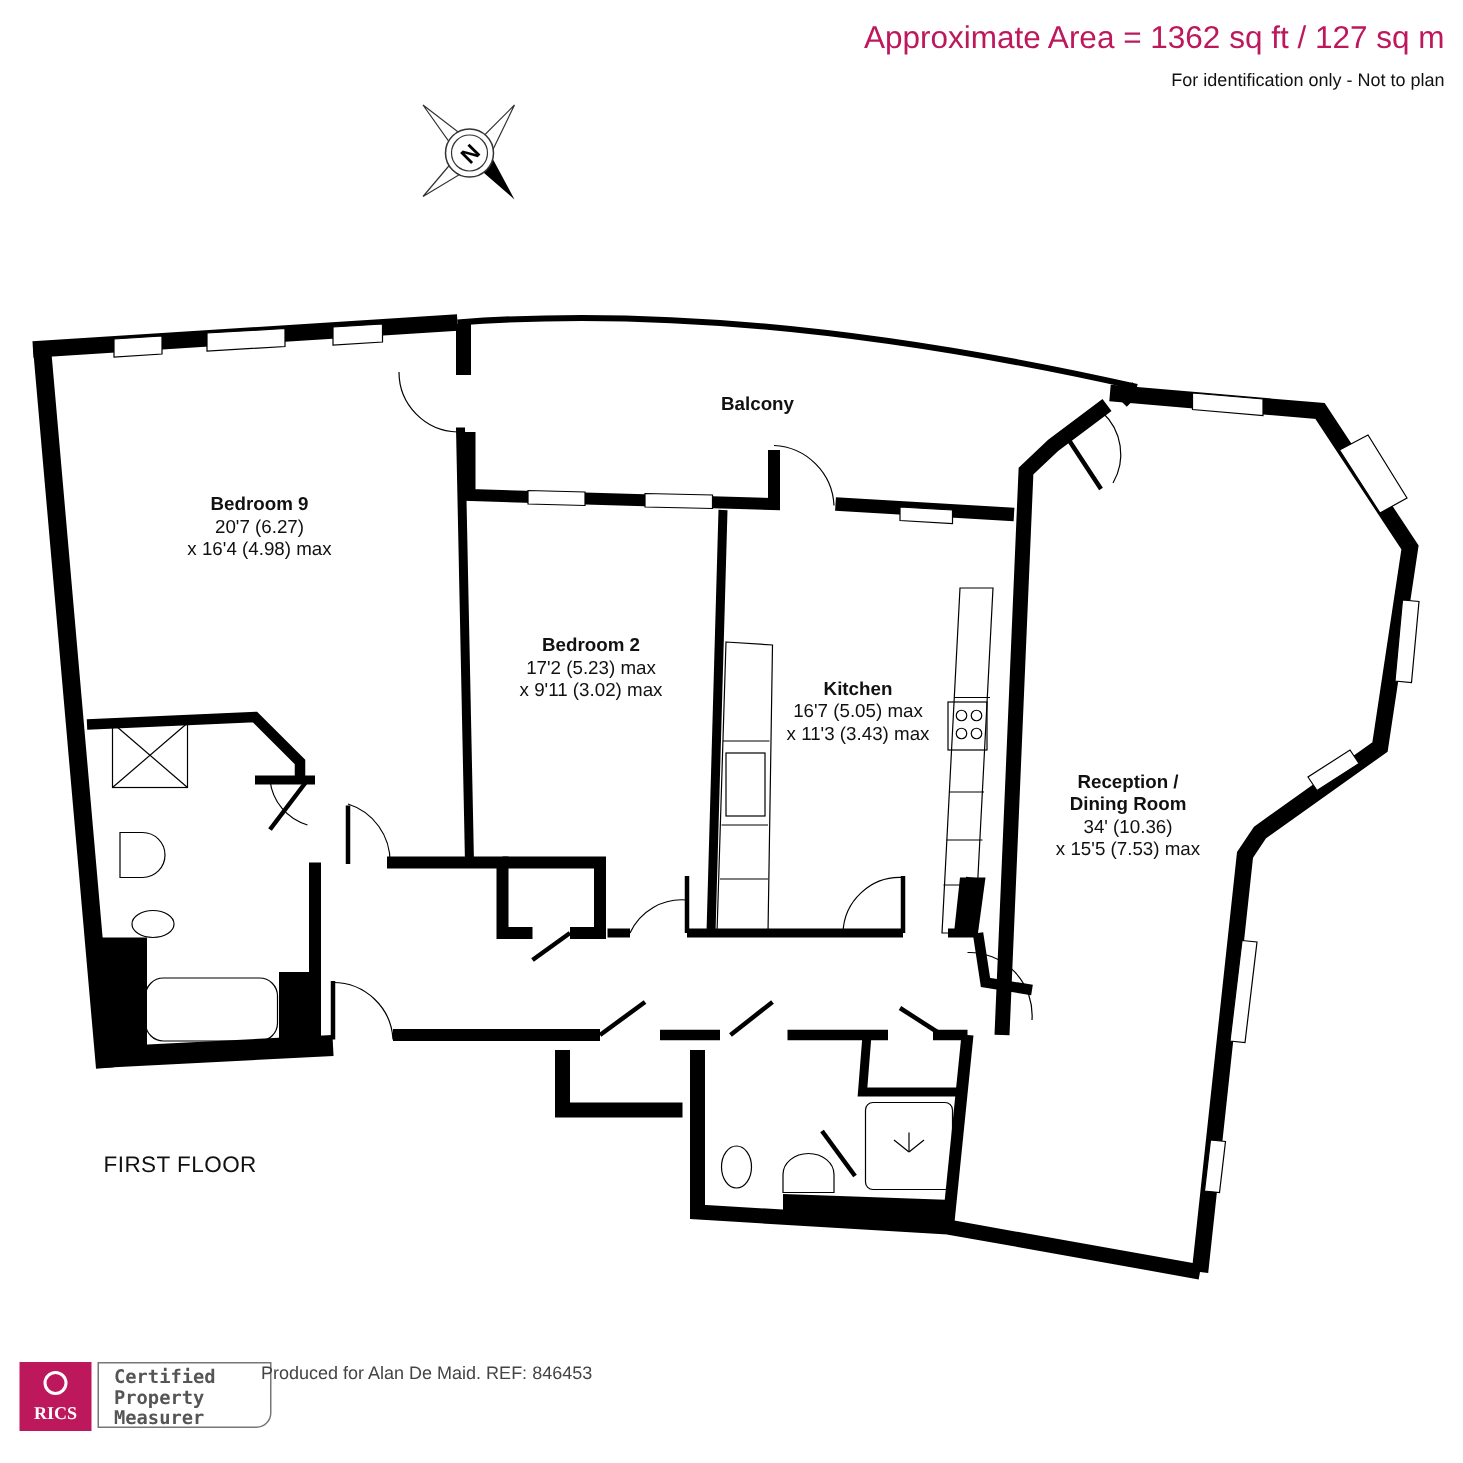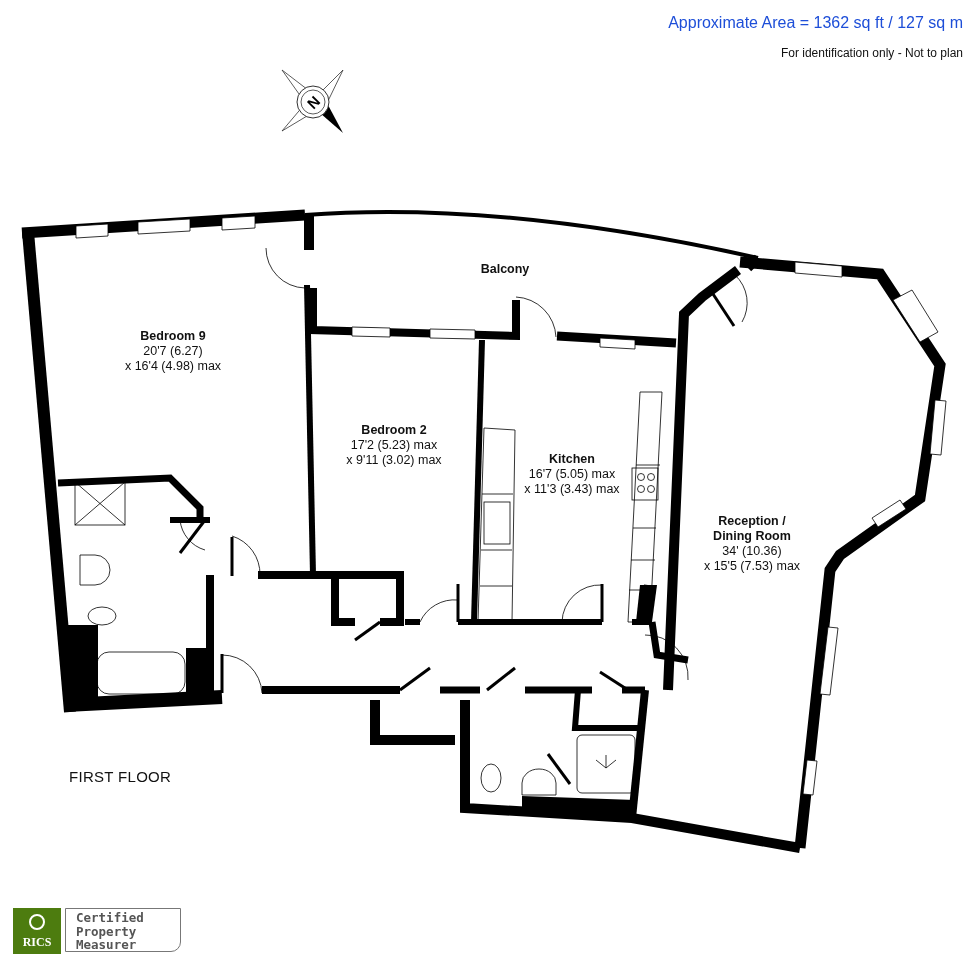--- a/index.html
+++ b/index.html
@@ -1,25 +1,25 @@
 <!DOCTYPE html>
 <html><head>
 <meta charset="utf-8">
 <style>
   html, body { margin: 0; padding: 0; background: #ffffff; }
   body { width: 975px; height: 975px; position: relative; overflow: hidden; font-family: "Liberation Sans", sans-serif; color: #111; }
-  .area-title { position: absolute; right: 12px; top: 14px; font-size: 16px; color: #1d4ed8; white-space: nowrap; }
+  .area-title { position: absolute; right: 12px; top: 14px; font-size: 21px; color: #be185d; white-space: nowrap; }
   .area-sub { position: absolute; right: 12px; top: 46px; font-size: 12px; color: #111; white-space: nowrap; }
   svg.plan { position: absolute; left: 0; top: 0; }
   .lbl { position: absolute; text-align: center; font-size: 12.5px; line-height: 15px; color: #111; white-space: nowrap; transform: translateX(-50%); }
   .lbl .name { font-weight: bold; display: block; text-align: center; }
   .lbl .dim { display: block; }
   .floor-label { position: absolute; left: 69px; top: 768px; font-weight: normal; font-size: 15px; letter-spacing: 0.3px; }
   .rics { position: absolute; left: 13px; top: 908px; width: 150px; height: 46px; }
-  .rics-badge { position: absolute; left: 0; top: 0; width: 48px; height: 46px; background: #4d7c0f; color: #fff; }
+  .rics-badge { position: absolute; left: 0; top: 0; width: 48px; height: 46px; background: #be185d; color: #fff; }
   .rics-badge .rics-text { position: absolute; bottom: 4px; left: 0; width: 48px; text-align: center; font-family: "Liberation Serif", serif; font-weight: bold; font-size: 12px; }
   .rics-badge .lion { position: absolute; top: 6px; left: 16px; width: 16px; height: 16px; border-radius: 50%; border: 2px solid #fff; box-sizing: border-box; }
   .rics-cert { position: absolute; left: 52px; top: 0; width: 116px; height: 44px; border: 1px solid #777; border-bottom-right-radius: 10px; box-sizing: border-box; padding: 2px 0 0 10px; font-weight: bold; font-size: 12.5px; line-height: 13.5px; color: #555; font-family: "DejaVu Sans Mono", monospace; }
   .rics-cert span { display: block; }
   .footer-text { position: absolute; left: 174px; top: 908px; font-size: 12px; line-height: 15px; color: #444; }
   .footer-text span { display: block; white-space: nowrap; }
   .niche { font-size: 12px; letter-spacing: -0.3px; }
 </style>
 </head>
 <body>
@@ -194,13 +194,14 @@
     <div class="lion"></div>
     <div class="rics-text">RICS</div>
   </div>
   <div class="rics-cert">
     <span>Certified</span>
     <span>Property</span>
     <span>Measurer</span>
   </div>
 </div>
 <div class="footer-text">
+  <span>Produced for Alan De Maid.   REF: 846453</span>
 </div>
 
 </body></html>

